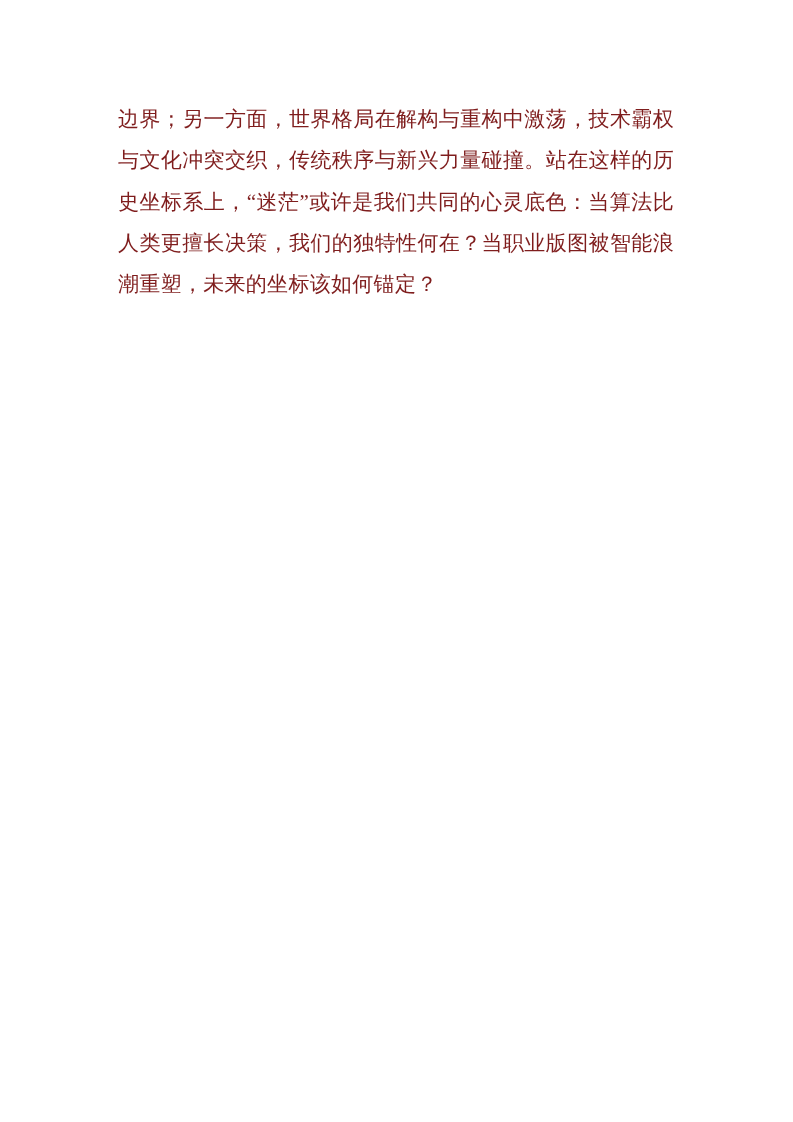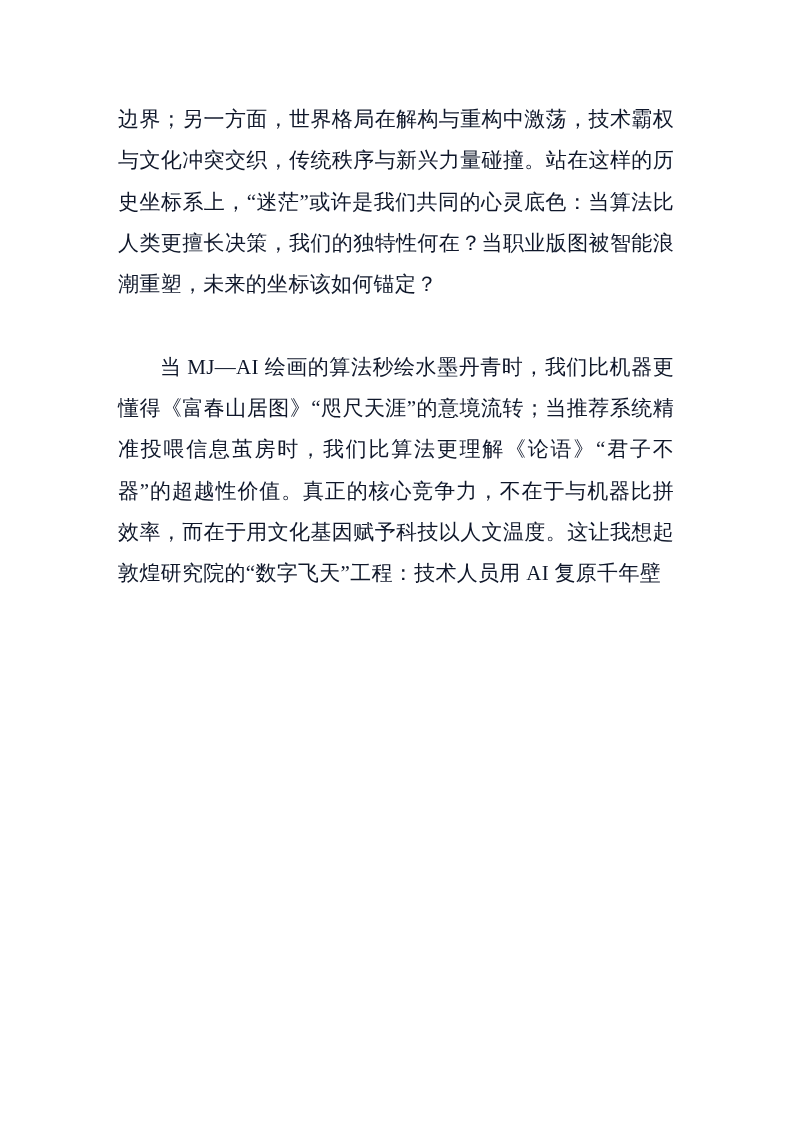--- a/index.html
+++ b/index.html
@@ -15,21 +15,21 @@
     overflow: hidden;
   }
   .text-block {
     position: absolute;
     top: 99px;
     left: 118px;
     width: 556px;
     font-family: "Liberation Serif", "DejaVu Serif", serif;
     font-size: 21px;
     line-height: 41.3px;
-    color: #0f172a;
+    color: #7f1d1d;
     letter-spacing: 0.3px;
   }
   .para {
     margin: 0;
     text-align: justify;
     text-align-last: left;
     word-break: break-all;
   }
   .para + .para {
     margin-top: 41.3px; 
@@ -37,15 +37,14 @@
   .para.indent {
     text-indent: 2em;
   }
 </style>
 </head>
 <body>
 
 <div class="page">
   <div class="text-block">
     <p class="para">边界；另一方面，世界格局在解构与重构中激荡，技术霸权与文化冲突交织，传统秩序与新兴力量碰撞。站在这样的历史坐标系上，“迷茫”或许是我们共同的心灵底色：当算法比人类更擅长决策，我们的独特性何在？当职业版图被智能浪潮重塑，未来的坐标该如何锚定？</p>
-    <p class="para indent">当 MJ—AI 绘画的算法秒绘水墨丹青时，我们比机器更懂得《富春山居图》“咫尺天涯”的意境流转；当推荐系统精准投喂信息茧房时，我们比算法更理解《论语》“君子不器”的超越性价值。真正的核心竞争力，不在于与机器比拼效率，而在于用文化基因赋予科技以人文温度。这让我想起敦煌研究院的“数字飞天”工程：技术人员用 AI 复原千年壁</p>
   </div>
 </div>
 
 </body></html>

